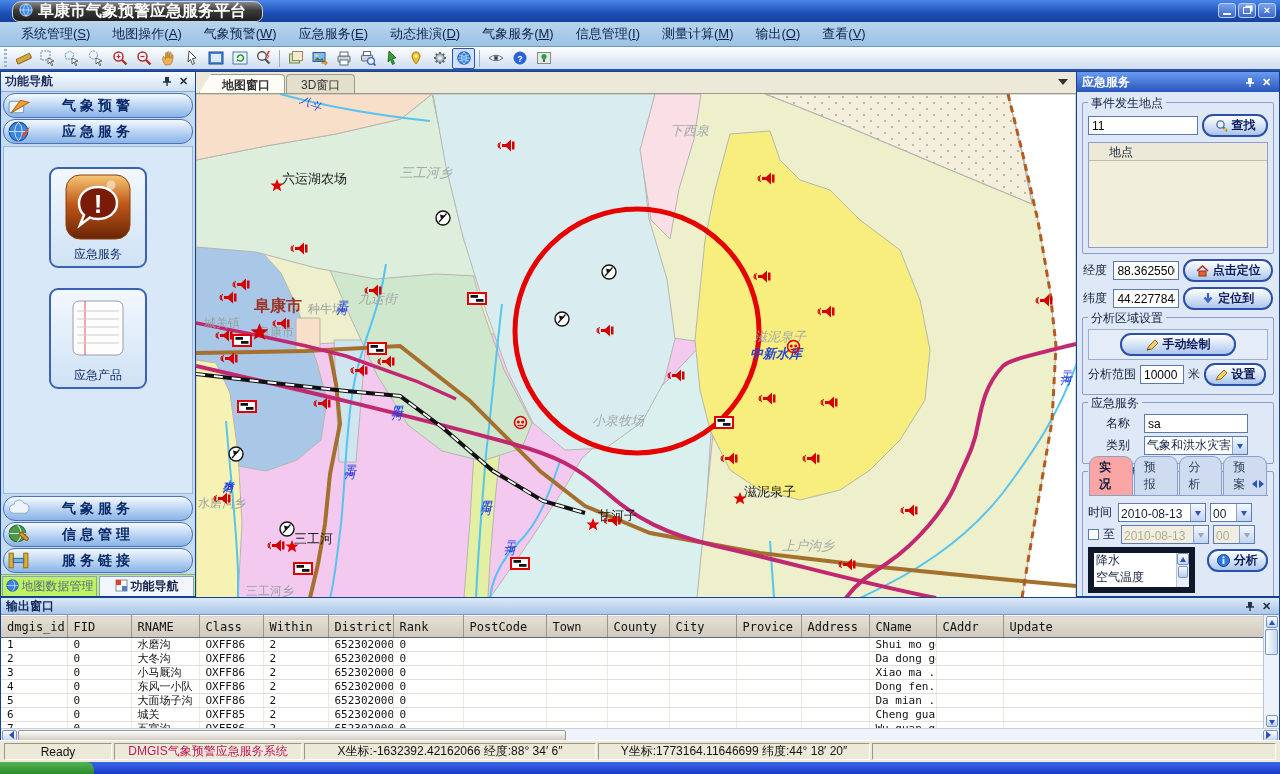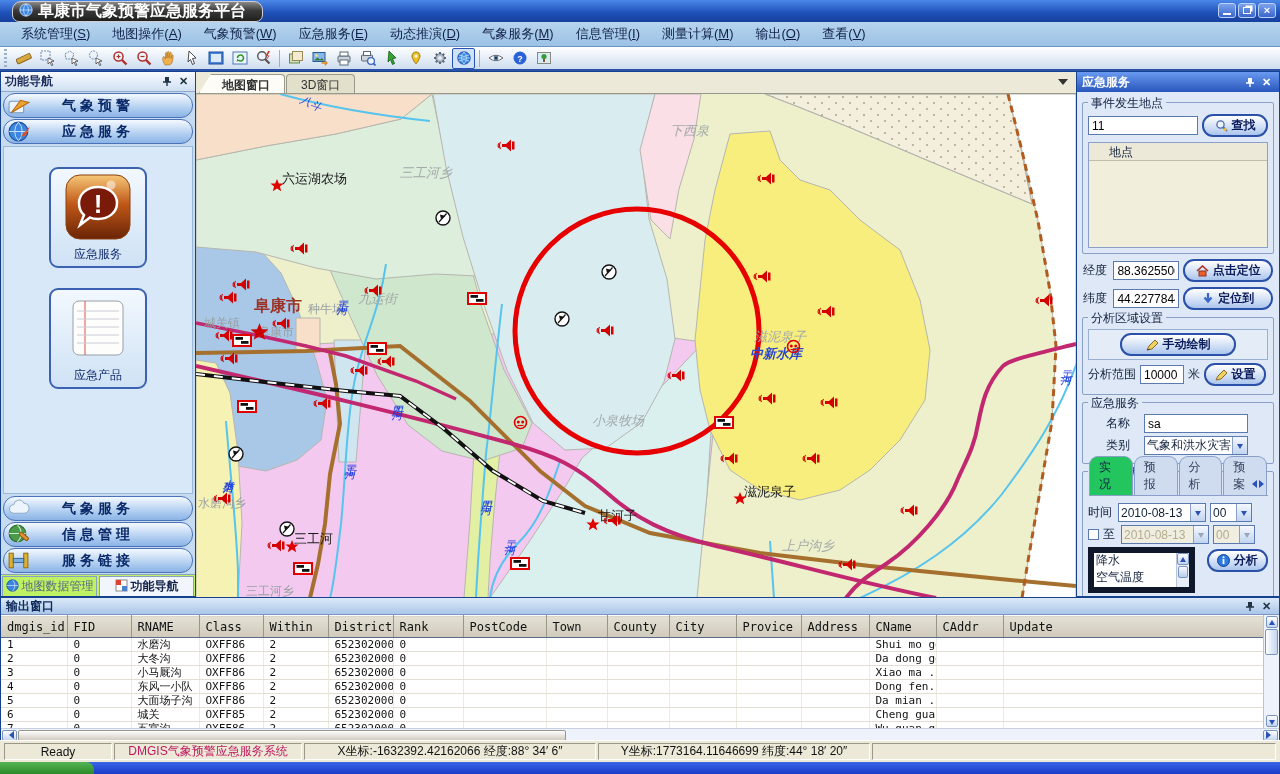--- a/index.html
+++ b/index.html
@@ -88,32 +88,32 @@
   .glabel{position:absolute;top:-8px;left:5px;background:#dfe8f6;padding:0 3px;font-size:12px;color:#102040}
   .row{display:flex;align-items:center;gap:4px;margin:3px 0}
   .xp-input{border:1px solid #5a7ab0;background:#fff;font-size:12px;height:19px;padding:0 3px;font-family:"Liberation Sans",sans-serif}
   .xp-btn{display:inline-flex;align-items:center;justify-content:center;gap:4px;border:2px solid #2a50a8;border-radius:11px;
     background:linear-gradient(#ffffff,#c2d5f2 75%,#aac4ec);font-size:12px;font-weight:bold;color:#0a1a5a;height:23px;padding:0 7px;white-space:nowrap}
   .loclist{border:1px solid #8aa0c8;margin-top:5px}
   .loclist-head{height:18px;background:#ece9d8;border-bottom:1px solid #c0bca8;font-size:12px;padding:1px 20px}
   .loclist-body{height:86px;background:#f1eedb}
   .coordrow{display:flex;align-items:center;gap:4px;margin:5px 2px}
   .coordrow label{width:28px}
-  .combo{display:inline-flex;border:1px solid #5a7ab0;background:#fff;height:19px;align-items:center}
+  .combo{display:inline-flex;border:1px solid #5a7ab0;background:#fff;height:19px;align-items:flex-end}
   .combo .val{padding:0 2px;font-size:12px;overflow:hidden;white-space:nowrap}
   .combo .cbtn{width:15px;height:17px;background:linear-gradient(#f4f8ff,#c2d4f0);border-left:1px solid #8aa0c8;
     display:flex;align-items:center;justify-content:center;flex:none}
   .tri-d{width:0;height:0;border:3px solid transparent;border-top:5px solid #2a52b8;margin-top:4px}
   .combo.disabled{background:#f0eee0}
   .combo.disabled .val{color:#b4ac8e}
   .combo.disabled .cbtn .tri-d{border-top-color:#9aa4b8}
   .stabs{display:flex;align-items:flex-end;height:20px;margin:0 0 0 1px;border-bottom:1px solid #8aa0c8;position:relative}
   .stab{padding:2px 9px;font-size:12px;border:1px solid #8aa0c8;border-bottom:none;border-radius:9px 9px 0 0;
     background:#cfdcf0;color:#30405a;margin-right:1px}
-  .stab.active{background:#22c55e;font-weight:normal;color:#102040}
+  .stab.active{background:#fca5a5;font-weight:bold;color:#102040}
   .stab-arrows{position:absolute;right:0;top:4px;display:flex;gap:2px}
   .tri-l{width:0;height:0;border:4px solid transparent;border-right:5px solid #2a52b8}
   .tri-r{width:0;height:0;border:4px solid transparent;border-left:5px solid #2a52b8}
   .cb{width:11px;height:11px;border:1px solid #5a7ab0;background:#fff;display:inline-block}
   .an-list{width:112px;height:46px;border:6px solid #0f172a;background:#fff;position:relative;overflow:hidden;font-size:12px}
   .an-list .items{position:absolute;left:2px;bottom:1px}
   .an-scroll{position:absolute;right:0;top:0;bottom:0;width:13px;border-left:1px solid #b8c4d8;background:#e8eef8;display:flex;flex-direction:column;align-items:center}
   .sc-btn{width:12px;height:12px;background:linear-gradient(#ffffff,#c2d4f0);border:1px solid #7a96c0;border-radius:2px;
     display:flex;align-items:center;justify-content:center;flex:none}
   .tri-u{width:0;height:0;border:3px solid transparent;border-bottom:5px solid #2a52b8;margin-bottom:3px}

